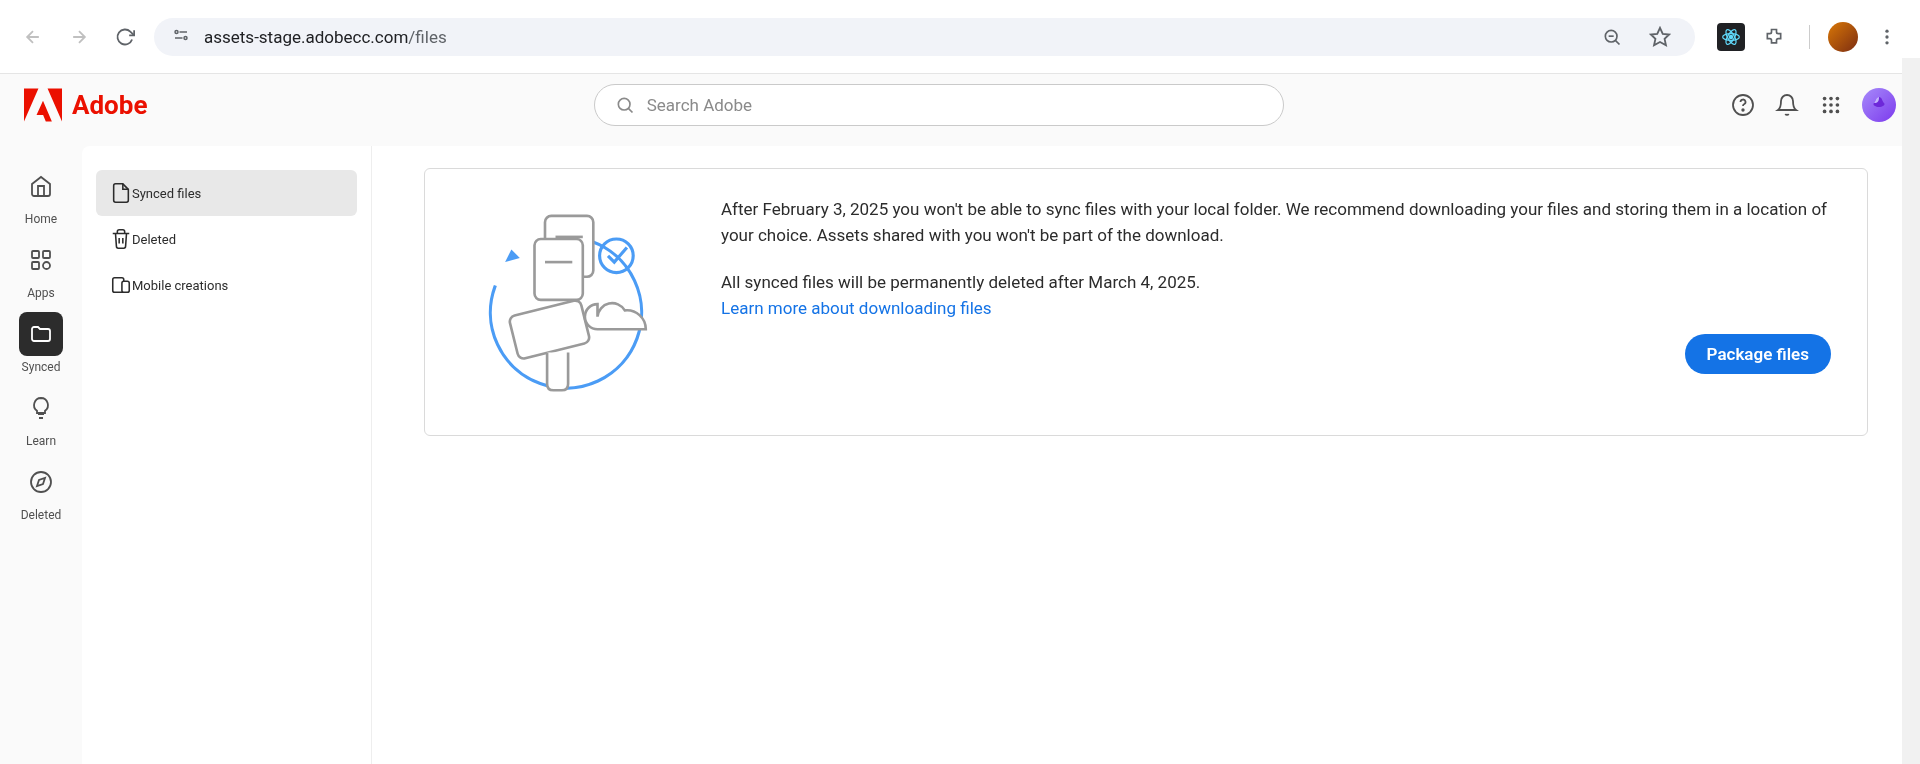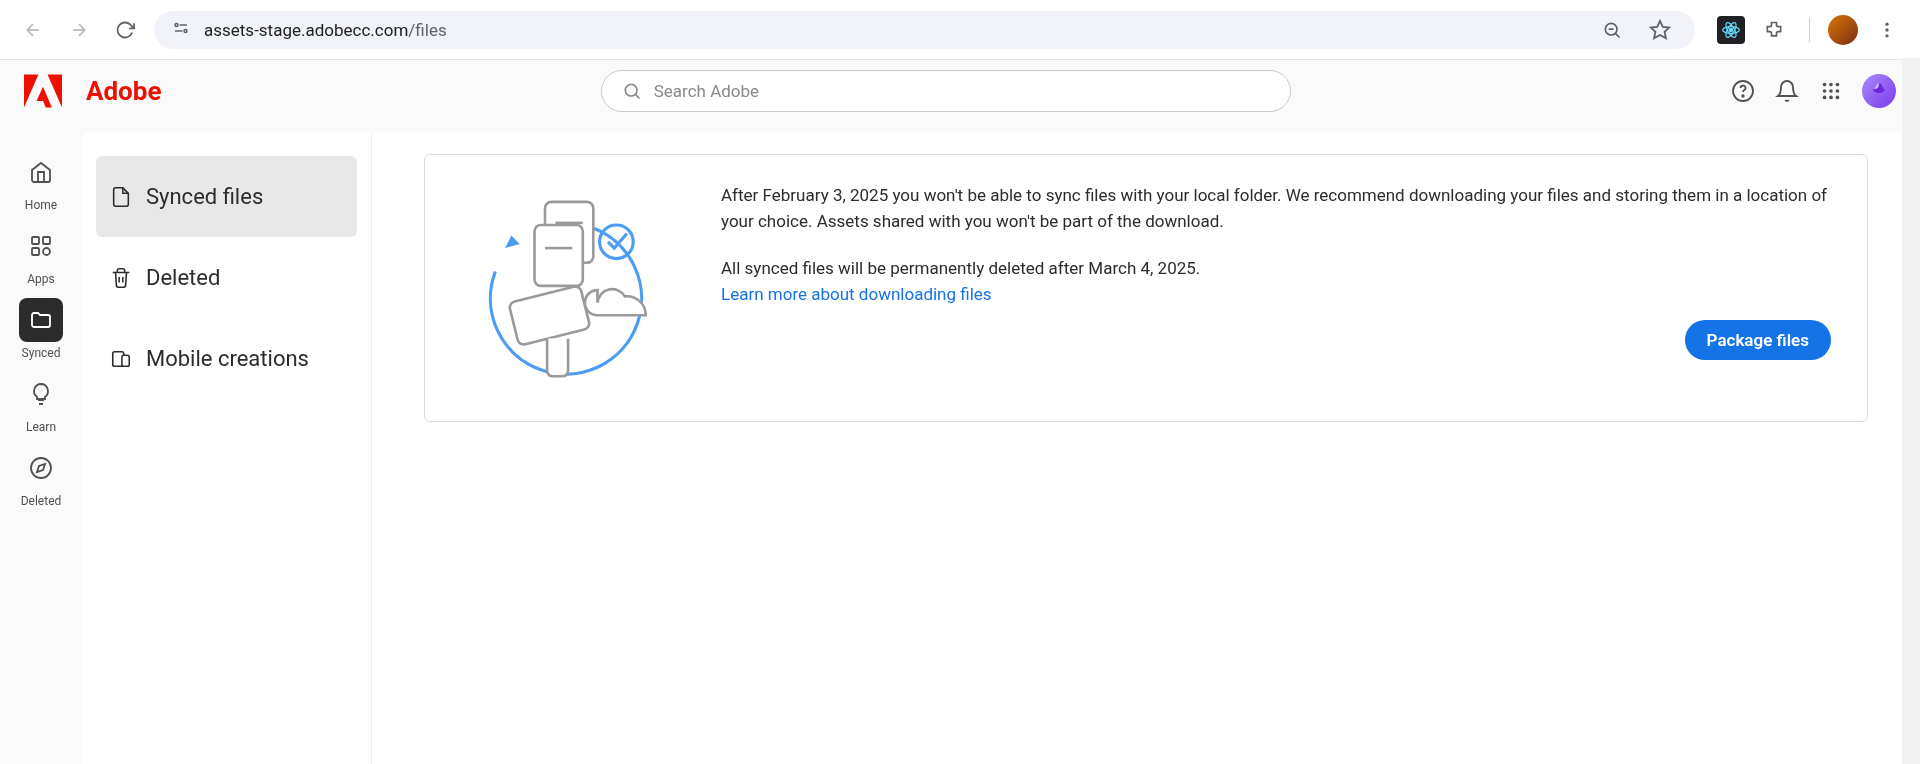--- a/index.html
+++ b/index.html
@@ -1,33 +1,33 @@
 <!DOCTYPE html>
 <html><head>
   <meta charset="utf-8">
   <style>
     * { margin: 0; padding: 0; box-sizing: border-box; font-family: -apple-system, BlinkMacSystemFont, "Segoe UI", Roboto, sans-serif; }
     body { width: 1920px; height: 764px; background: #fff; overflow: hidden; }
 
     
-    .browser-bar { height: 60px; display: flex; align-items: center; padding: 11px 16px; background: #fff; border-bottom: 1px solid #e5e5e5; gap: 12px; }
+    .browser-bar { height: 74px; display: flex; align-items: center; padding: 11px 16px; background: #fff; border-bottom: 1px solid #e5e5e5; gap: 12px; }
     .nav-btn { width: 34px; height: 34px; display: flex; align-items: center; justify-content: center; border-radius: 50%; cursor: pointer; color: #5f6368; }
     .nav-btn.disabled { color: #c0c0c0; }
     .url-bar { flex: 1; height: 38px; background: #f1f3f8; border-radius: 20px; display: flex; align-items: center; padding: 0 18px; gap: 14px; margin-right: 10px; }
     .url-bar .site-icon { color: #5f6368; }
     .url-text { flex: 1; font-size: 17px; color: #202124; }
     .url-text .path { color: #5f6368; }
     .chrome-icon { width: 34px; height: 34px; display: flex; align-items: center; justify-content: center; color: #5f6368; cursor: pointer; }
     .ext-react { width: 28px; height: 28px; background: #202124; border-radius: 4px; display: flex; align-items: center; justify-content: center; }
     .avatar-chrome { width: 30px; height: 30px; border-radius: 50%; background: linear-gradient(135deg, #d97706, #7c2d12); }
     .chrome-sep { width: 1px; height: 24px; background: #ccc; margin: 0 6px; }
 
     
     .app-header { height: 62px; display: flex; align-items: center; padding: 0 24px; background: #fafafa; justify-content: space-between; }
-    .logo-block { display: flex; align-items: center; gap: 24px; }
+    .logo-block { display: flex; align-items: center; gap: 10px; }
     .adobe-mark { width: 38px; height: 34px; }
     .adobe-word { font-size: 26px; font-weight: 700; color: #eb1000; }
     .search-wrap { flex: 0 0 690px; }
     .search-box { width: 100%; height: 42px; border: 1px solid #cacaca; border-radius: 22px; display: flex; align-items: center; padding: 4px 20px; gap: 12px; background: #fff; }
     .search-box input { border: none; outline: none; flex: 1; font-size: 17px; background: transparent; }
     .search-box input::placeholder { color: #8a8a8a; }
     .header-actions { display: flex; align-items: center; gap: 18px; }
     .hdr-icon { width: 26px; height: 26px; color: #505050; cursor: pointer; display: flex; align-items: center; justify-content: center; }
     .app-avatar { width: 34px; height: 34px; border-radius: 50%; background: linear-gradient(135deg, #a78bfa, #7c3aed); display:flex;align-items:center;justify-content:center; }
 
@@ -36,21 +36,21 @@
 
     
     .rail { width: 82px; display: flex; flex-direction: column; align-items: center; padding-top: 28px; gap: 12px; background: #fafafa; }
     .rail-item { display: flex; flex-direction: column; align-items: center; gap: 4px; cursor: pointer; }
     .rail-icon { width: 44px; height: 44px; display: flex; align-items: center; justify-content: center; border-radius: 8px; color: #505050; }
     .rail-item.active .rail-icon { background: #2c2c2c; color: #fff; }
     .rail-label { font-size: 12px; color: #505050; }
 
     
     .sidebar { width: 290px; background: #fff; border-radius: 8px 0 0 0; padding: 24px 14px; margin-top: 10px; border-right: 1px solid #eee; }
-    .side-item { display: flex; align-items: center; gap: 14px; padding: 28px 14px; border-radius: 6px; cursor: pointer; font-size: 22px; color: #2c2c2c; }
+    .side-item { display: flex; align-items: center; padding: 12px 14px; border-radius: 6px; cursor: pointer; font-size: 13px; color: #2c2c2c; }
     .side-item.active { background: #e8e8e8; }
     .side-item svg { width: 22px; height: 22px; flex-shrink: 0; }
 
     
     .content { flex: 1; background: #fff; border-radius: 0 8px 0 0; padding: 22px 52px; margin-top: 10px; }
     .notice-card { border: 1px solid #dadada; border-radius: 6px; padding: 28px 36px; display: flex; gap: 50px; }
     .illus { flex: 0 0 210px; display: flex; align-items: center; justify-content: center; }
     .illus svg { width: 210px; height: 210px; }
     .notice-body { flex: 1; }
     .notice-head { display: flex; align-items: center; justify-content: space-between; padding-bottom: 14px; border-bottom: 1px solid #dadada; margin-bottom: 20px; }

